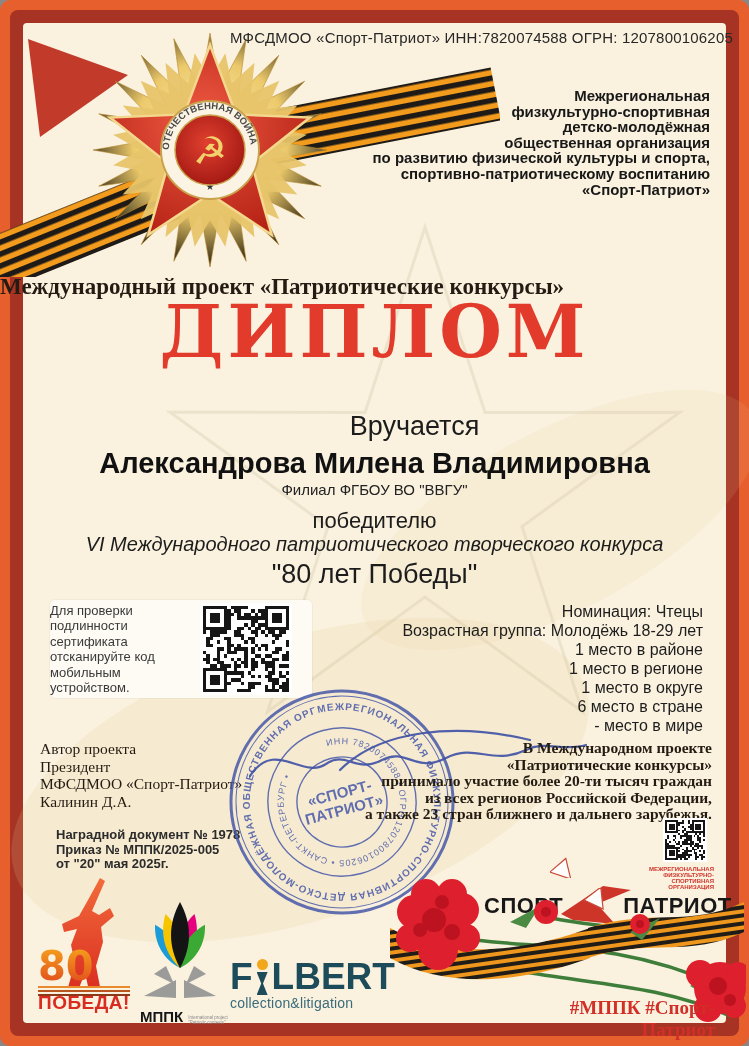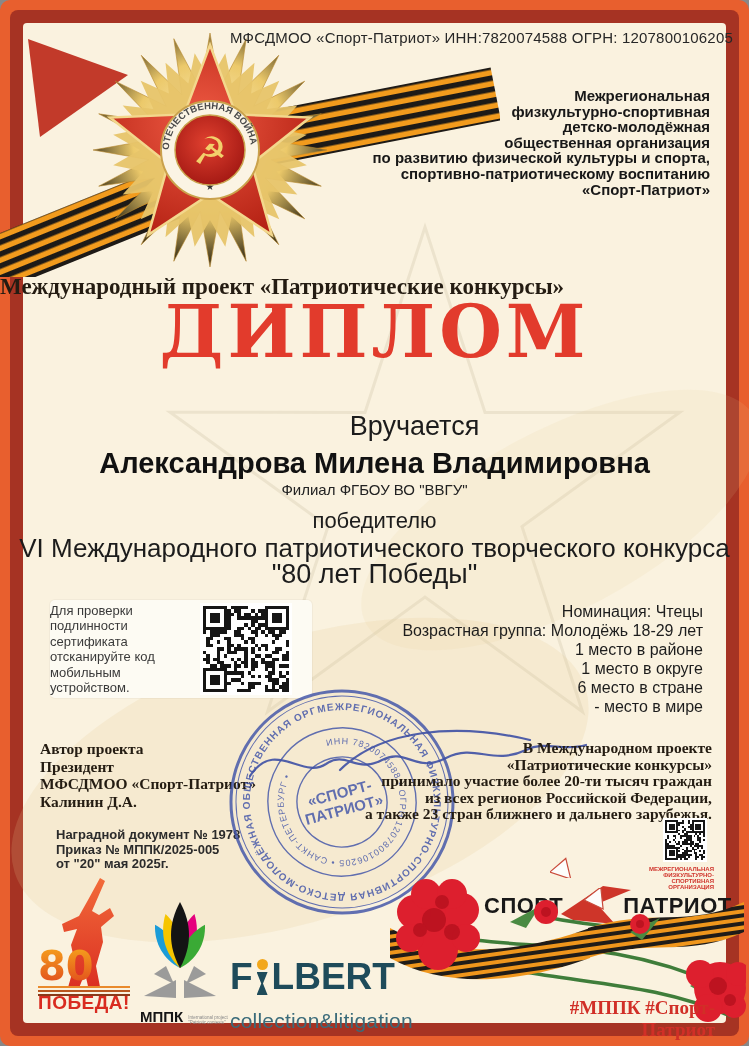--- a/index.html
+++ b/index.html
@@ -14,36 +14,36 @@
   .org-block{top:88px;right:39px;text-align:right;font-weight:bold;font-size:15px;line-height:15.6px;color:#181818;}
 
   .project-line{top:274px;left:0;width:100%;text-align:left;font-family:"Liberation Serif",serif;
                 font-weight:bold;font-size:23px;color:#241c12;}
   .diploma{top:296px;left:0;width:100%;text-align:center;font-family:"DejaVu Serif",serif;
            font-weight:bold;font-size:72px;letter-spacing:4px;color:#e23b2c;line-height:1;}
   .awarded{top:411px;left:0;width:100%;text-align:center;font-size:27px;color:#1c1c1c;margin-left:40px;}
   .recipient{top:447px;left:0;width:100%;text-align:center;font-size:29px;font-weight:bold;color:#111;}
   .affiliation{top:481px;left:0;width:100%;text-align:center;font-size:15px;color:#222;}
   .winner{top:508px;left:0;width:100%;text-align:center;font-size:22px;color:#1c1c1c;}
-  .contest{top:533px;left:0;width:100%;text-align:center;font-size:26px;color:#1c1c1c;}
+  .contest{top:533px;left:0;width:100%;text-align:center;font-size:20px;color:#1c1c1c;font-style:italic;}
   .contest-name{top:559px;left:0;width:100%;text-align:center;font-size:27px;color:#1c1c1c;}
 
   .verify-panel{top:600px;left:50px;width:262px;height:98px;background:#fdfbf3;border-radius:5px;
                 display:flex;align-items:center;gap:10px;padding:0 8px 0 0;box-sizing:border-box;
                 box-shadow:0 0 0 1px rgba(0,0,0,0.03);}
   .verify-text{font-size:13px;line-height:15.5px;color:#3a3a3a;width:140px;}
   .qr{background:#fff;padding:3px;}
   .qr i{display:block;}
   .qr i.d{background:#161616;}
   .qr-big{width:86px;height:86px;}
   .qr-small{top:818px;left:663px;width:40px;height:40px;padding:2px;}
 
   .results{top:602px;right:46px;text-align:right;font-size:16px;line-height:19px;color:#1d1d1d;}
 
-  .author{top:740px;left:40px;font-family:"Liberation Serif",serif;font-weight:bold;
+  .author{top:740px;left:40px;font-family:"Liberation Serif",serif;font-weight:normal;
           font-size:15.5px;line-height:17.5px;color:#241c12;}
   .docinfo{top:828px;left:56px;font-size:13px;line-height:14.5px;font-weight:600;color:#2b2b2b;}
 
   .participation{top:740px;right:37px;text-align:right;font-family:"Liberation Serif",serif;
                  font-weight:bold;font-size:15.5px;line-height:16.5px;color:#241c12;}
 
   .hashtags{top:997px;left:505px;width:210px;text-align:right;font-family:"Liberation Serif",serif;
             font-weight:bold;font-size:19px;color:#d12f27;}
 
   .sp-logo{top:884px;left:484px;display:flex;align-items:center;}
@@ -61,21 +61,21 @@
   .mppk-label{top:1008px;left:140px;display:flex;align-items:flex-end;gap:5px;}
   .mppk-name{font-size:15px;font-weight:800;color:#151515;}
   .mppk-sub{font-size:4.5px;line-height:5px;color:#8a8a8a;}
 
   .filbert{top:958px;left:230px;}
   .fil-row{display:flex;align-items:flex-end;font-size:37px;font-weight:800;color:#1e4b5a;line-height:1;}
   .fil-i{display:inline-flex;flex-direction:column;align-items:center;width:17px;margin:0 1px;}
   .fil-dot{width:11px;height:11px;border-radius:50%;background:#f2a71b;margin-bottom:2px;}
   .fil-hg{width:11px;height:23px;background:#1e4b5a;
           clip-path:polygon(0 0,100% 0,58% 50%,100% 100%,0 100%,42% 50%);}
-  .fil-sub{font-size:21px;color:#3a6b7a;margin-top:14px;letter-spacing:.2px;}
+  .fil-sub{font-size:14px;color:#3a6b7a;margin-top:0px;letter-spacing:.2px;}
 
   .tri{position:absolute;}
 </style>
 </head>
 <body>
 
 <div class="page">
   <div class="frame-inner"></div>
   <div class="paper"></div>
 
@@ -775,20 +775,21 @@
         <i></i>
         <i class="d"></i>
         <i class="d"></i>
       </div>
   </div>
 
   <div class="abs z5 results">
     <div>Номинация: Чтецы</div>
     <div>Возрастная группа: Молодёжь 18-29 лет</div>
     <div>1 место в районе</div>
+    <div>1 место в регионе</div>
     <div>1 место в округе</div>
     <div>6 место в стране</div>
     <div>- место в мире</div>
   </div>
 
   <div class="abs z5 author">
     <div>Автор проекта</div>
     <div>Президент</div>
     <div>МФСДМОО «Спорт-Патриот»</div>
     <div>Калинин Д.А.</div>

